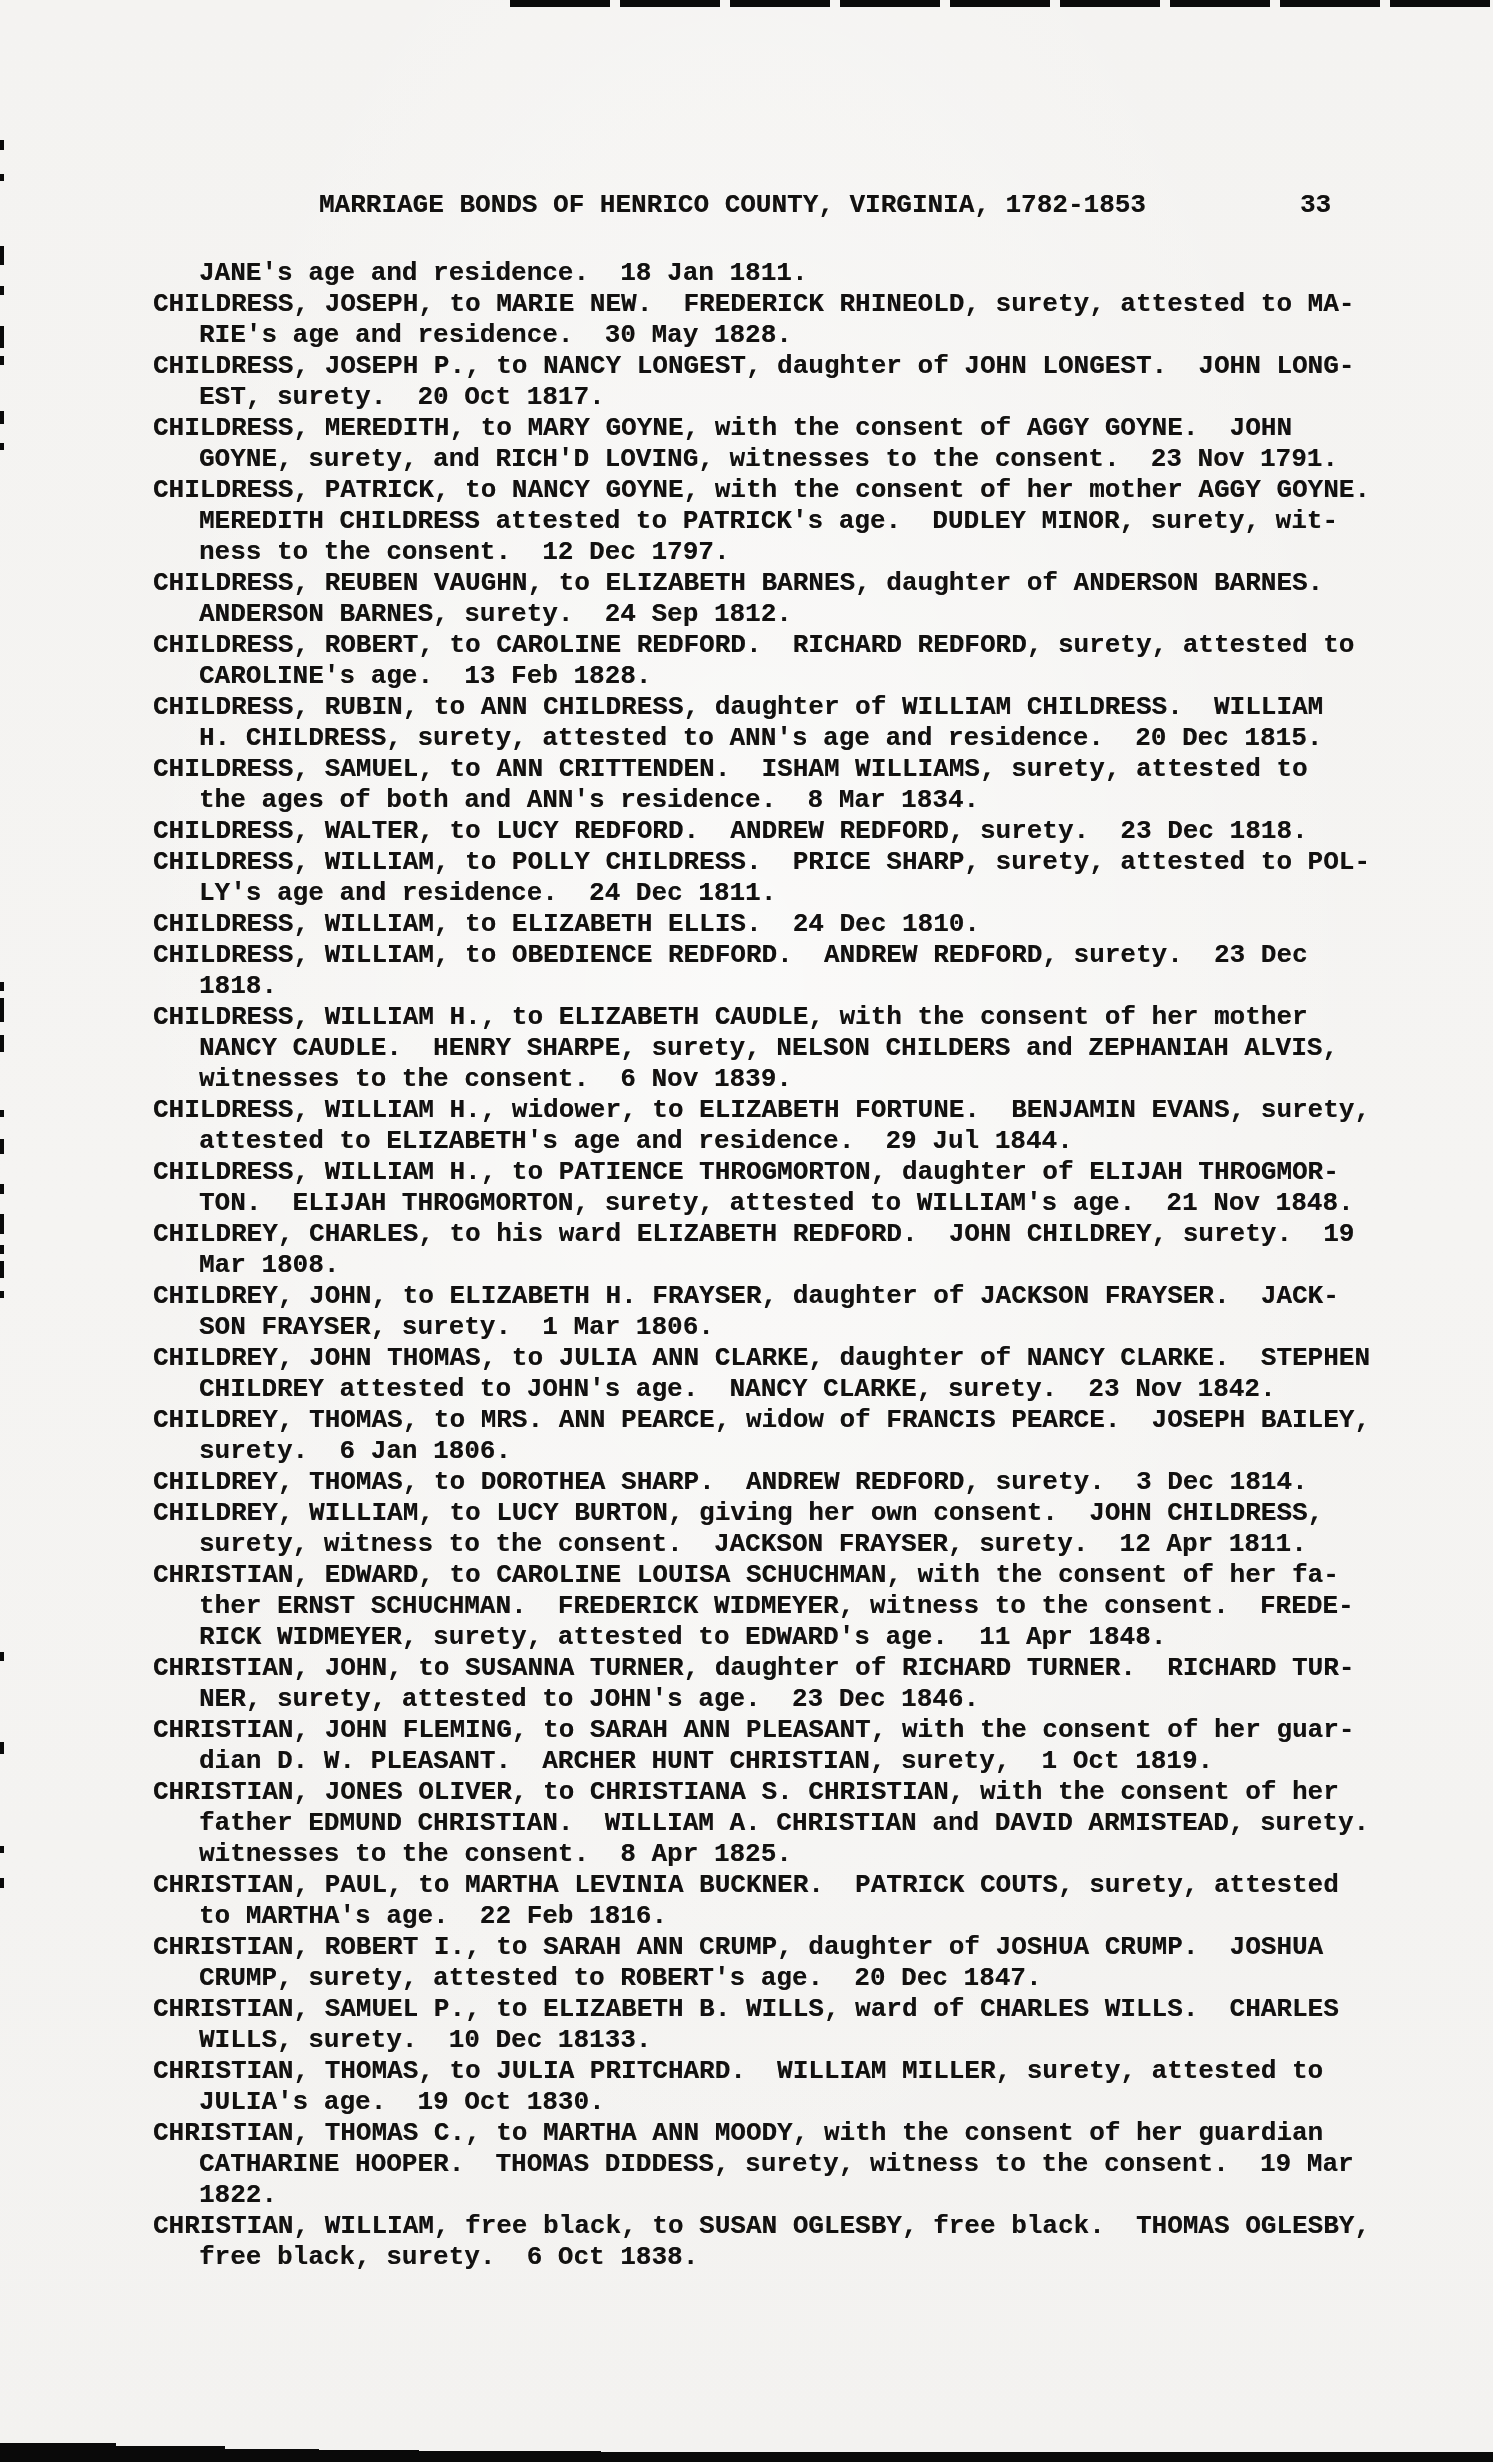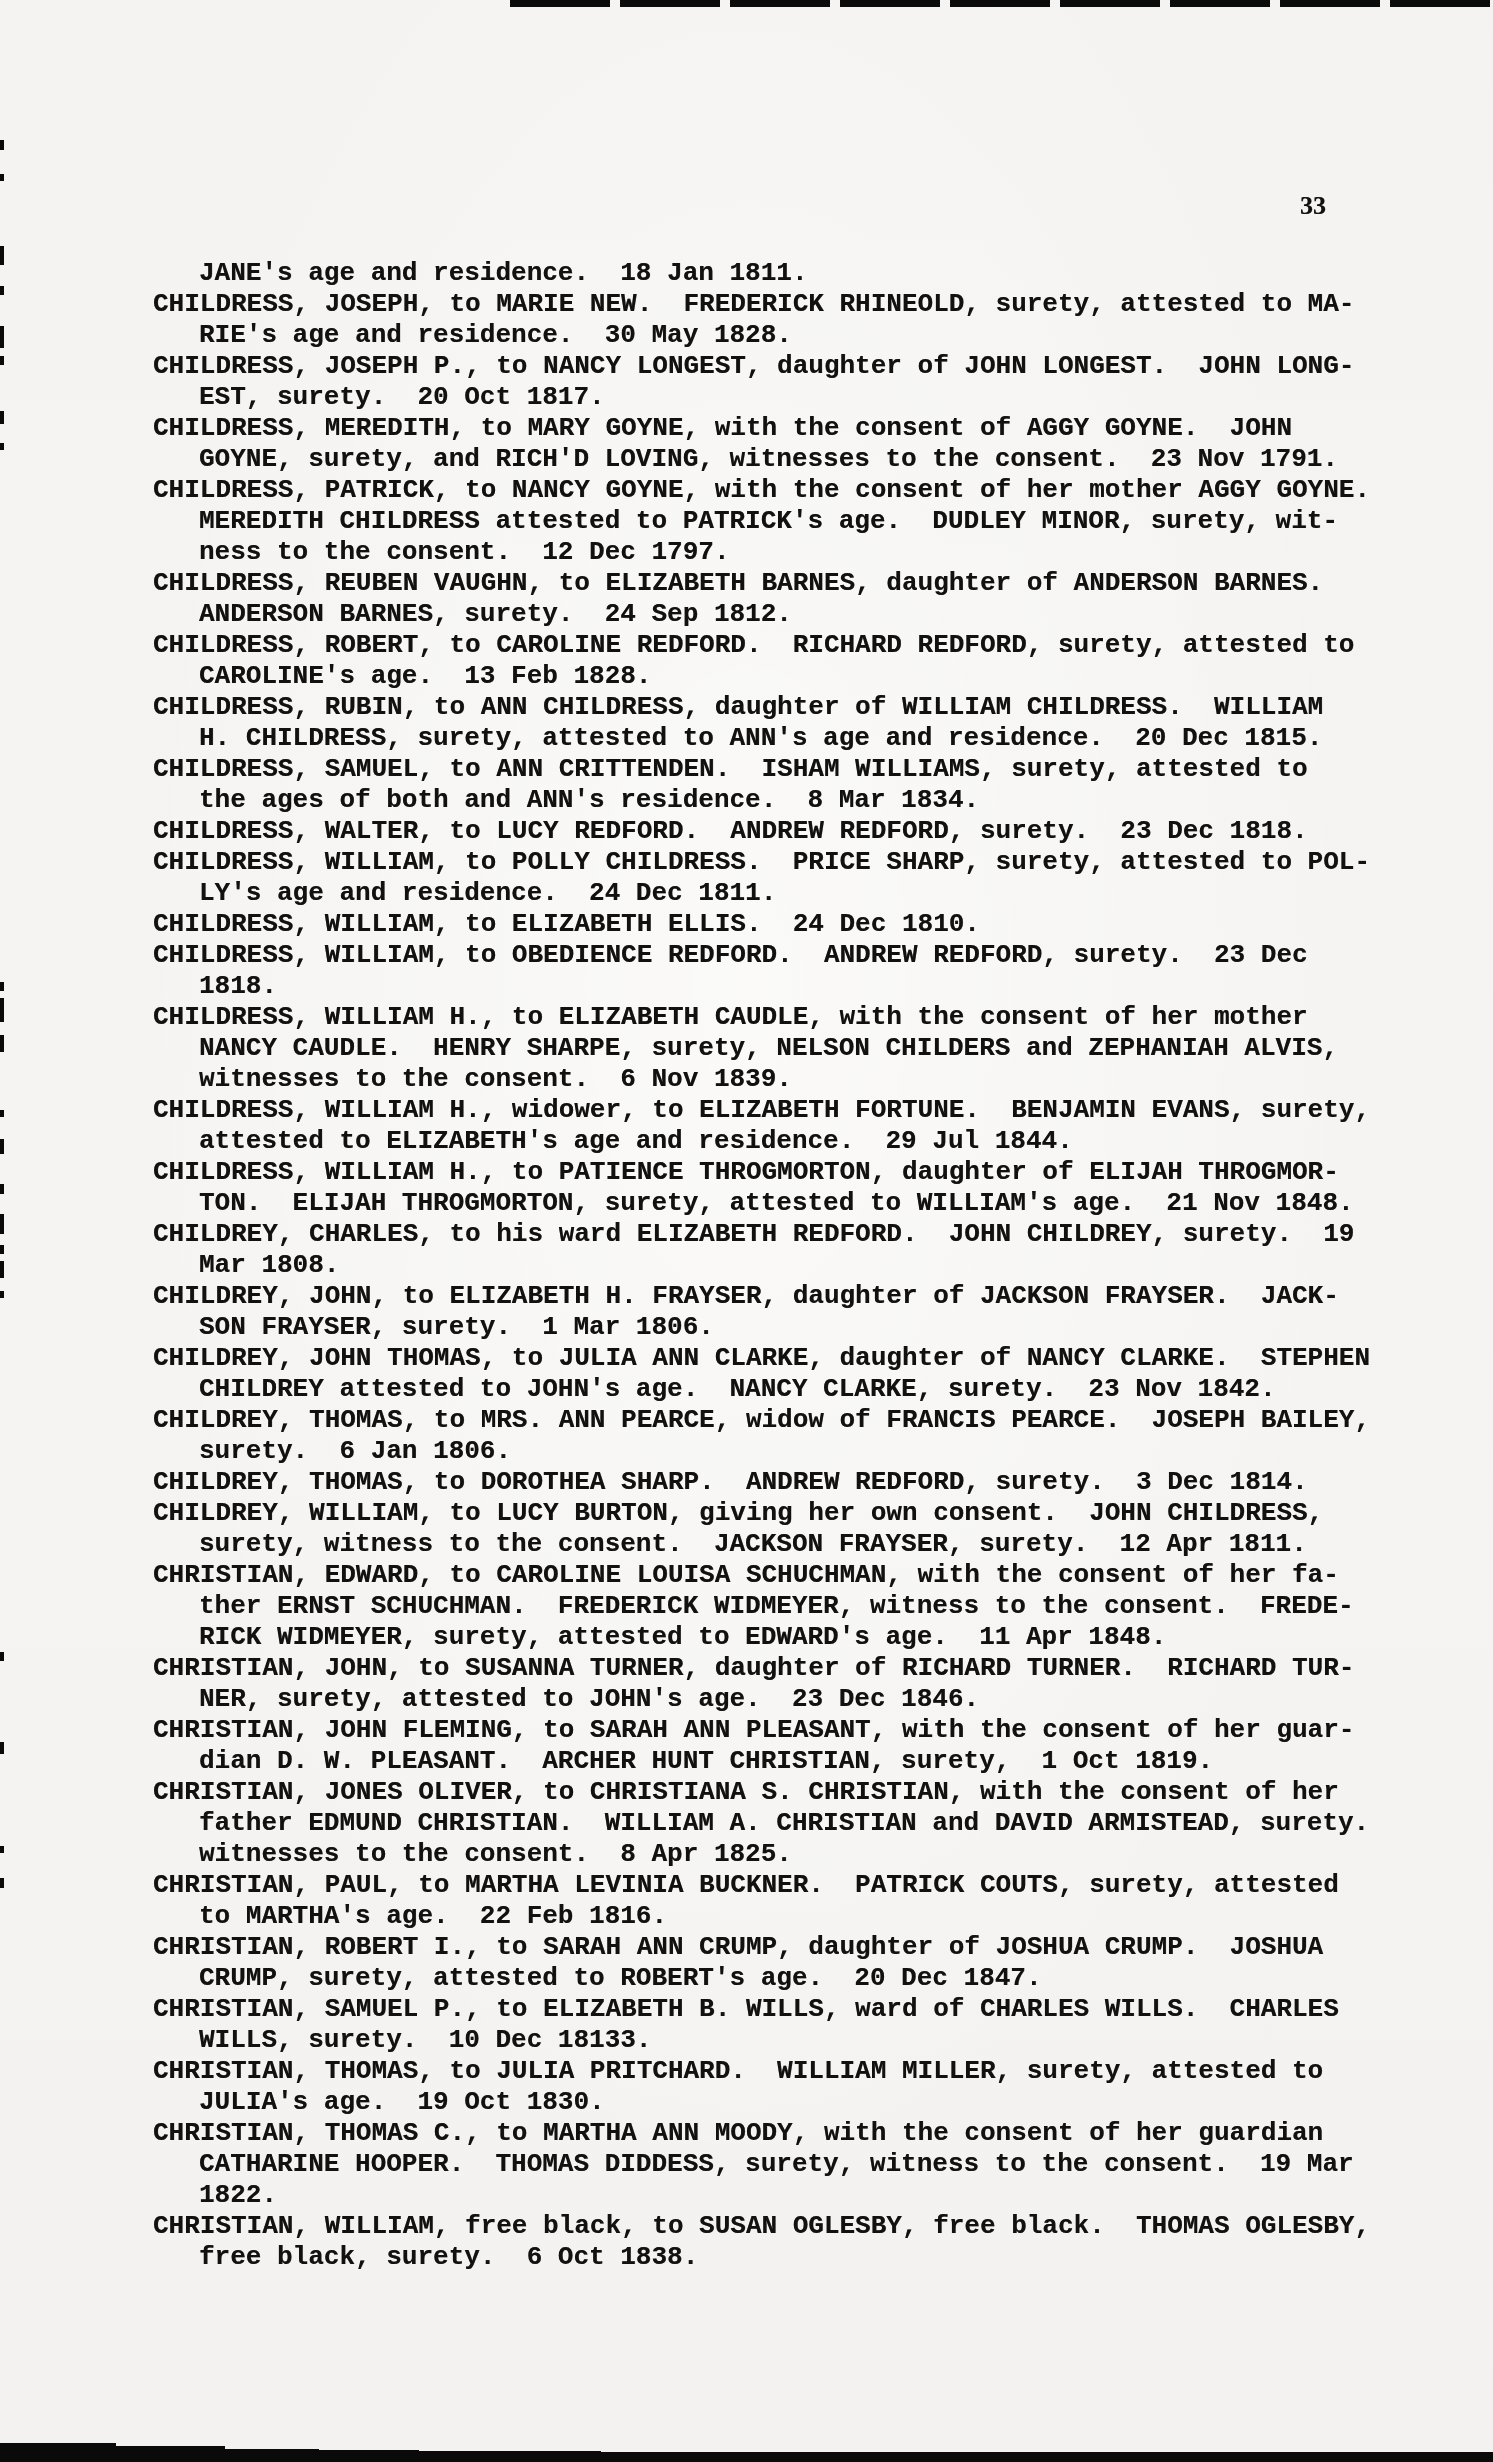--- a/index.html
+++ b/index.html
@@ -40,21 +40,20 @@
   }
   .doc-title {
     position: absolute;
     left: 319px;
     top: 0;
   }
   .page-number {
     position: absolute;
     left: 1300px;
     top: 0;
-    font-family: Liberation Serif, serif;
   }
   .body-text {
     position: absolute;
     left: 153px;
     top: 258px;
     width: 1268px;
   }
   .line { white-space: pre; }
   .line.cont { padding-left: 46px; }
 
@@ -82,20 +81,21 @@
   .edge-mark { left: 0; width: 4.3px; }
 </style>
 </head>
 <body>
 
 <div class="page">
 
   <div class="top-strip"></div>
 
   <div class="header-row typewriter">
+    <span class="doc-title">MARRIAGE BONDS OF HENRICO COUNTY, VIRGINIA, 1782-1853</span>
     <span class="page-number">33</span>
   </div>
 
   <div class="body-text typewriter" id="body-text"><div class="line cont">JANE's age and residence.  18 Jan 1811.</div><div class="line">CHILDRESS, JOSEPH, to MARIE NEW.  FREDERICK RHINEOLD, surety, attested to MA-</div><div class="line cont">RIE's age and residence.  30 May 1828.</div><div class="line">CHILDRESS, JOSEPH P., to NANCY LONGEST, daughter of JOHN LONGEST.  JOHN LONG-</div><div class="line cont">EST, surety.  20 Oct 1817.</div><div class="line">CHILDRESS, MEREDITH, to MARY GOYNE, with the consent of AGGY GOYNE.  JOHN</div><div class="line cont">GOYNE, surety, and RICH'D LOVING, witnesses to the consent.  23 Nov 1791.</div><div class="line">CHILDRESS, PATRICK, to NANCY GOYNE, with the consent of her mother AGGY GOYNE.</div><div class="line cont">MEREDITH CHILDRESS attested to PATRICK's age.  DUDLEY MINOR, surety, wit-</div><div class="line cont">ness to the consent.  12 Dec 1797.</div><div class="line">CHILDRESS, REUBEN VAUGHN, to ELIZABETH BARNES, daughter of ANDERSON BARNES.</div><div class="line cont">ANDERSON BARNES, surety.  24 Sep 1812.</div><div class="line">CHILDRESS, ROBERT, to CAROLINE REDFORD.  RICHARD REDFORD, surety, attested to</div><div class="line cont">CAROLINE's age.  13 Feb 1828.</div><div class="line">CHILDRESS, RUBIN, to ANN CHILDRESS, daughter of WILLIAM CHILDRESS.  WILLIAM</div><div class="line cont">H. CHILDRESS, surety, attested to ANN's age and residence.  20 Dec 1815.</div><div class="line">CHILDRESS, SAMUEL, to ANN CRITTENDEN.  ISHAM WILLIAMS, surety, attested to</div><div class="line cont">the ages of both and ANN's residence.  8 Mar 1834.</div><div class="line">CHILDRESS, WALTER, to LUCY REDFORD.  ANDREW REDFORD, surety.  23 Dec 1818.</div><div class="line">CHILDRESS, WILLIAM, to POLLY CHILDRESS.  PRICE SHARP, surety, attested to POL-</div><div class="line cont">LY's age and residence.  24 Dec 1811.</div><div class="line">CHILDRESS, WILLIAM, to ELIZABETH ELLIS.  24 Dec 1810.</div><div class="line">CHILDRESS, WILLIAM, to OBEDIENCE REDFORD.  ANDREW REDFORD, surety.  23 Dec</div><div class="line cont">1818.</div><div class="line">CHILDRESS, WILLIAM H., to ELIZABETH CAUDLE, with the consent of her mother</div><div class="line cont">NANCY CAUDLE.  HENRY SHARPE, surety, NELSON CHILDERS and ZEPHANIAH ALVIS,</div><div class="line cont">witnesses to the consent.  6 Nov 1839.</div><div class="line">CHILDRESS, WILLIAM H., widower, to ELIZABETH FORTUNE.  BENJAMIN EVANS, surety,</div><div class="line cont">attested to ELIZABETH's age and residence.  29 Jul 1844.</div><div class="line">CHILDRESS, WILLIAM H., to PATIENCE THROGMORTON, daughter of ELIJAH THROGMOR-</div><div class="line cont">TON.  ELIJAH THROGMORTON, surety, attested to WILLIAM's age.  21 Nov 1848.</div><div class="line">CHILDREY, CHARLES, to his ward ELIZABETH REDFORD.  JOHN CHILDREY, surety.  19</div><div class="line cont">Mar 1808.</div><div class="line">CHILDREY, JOHN, to ELIZABETH H. FRAYSER, daughter of JACKSON FRAYSER.  JACK-</div><div class="line cont">SON FRAYSER, surety.  1 Mar 1806.</div><div class="line">CHILDREY, JOHN THOMAS, to JULIA ANN CLARKE, daughter of NANCY CLARKE.  STEPHEN</div><div class="line cont">CHILDREY attested to JOHN's age.  NANCY CLARKE, surety.  23 Nov 1842.</div><div class="line">CHILDREY, THOMAS, to MRS. ANN PEARCE, widow of FRANCIS PEARCE.  JOSEPH BAILEY,</div><div class="line cont">surety.  6 Jan 1806.</div><div class="line">CHILDREY, THOMAS, to DOROTHEA SHARP.  ANDREW REDFORD, surety.  3 Dec 1814.</div><div class="line">CHILDREY, WILLIAM, to LUCY BURTON, giving her own consent.  JOHN CHILDRESS,</div><div class="line cont">surety, witness to the consent.  JACKSON FRAYSER, surety.  12 Apr 1811.</div><div class="line">CHRISTIAN, EDWARD, to CAROLINE LOUISA SCHUCHMAN, with the consent of her fa-</div><div class="line cont">ther ERNST SCHUCHMAN.  FREDERICK WIDMEYER, witness to the consent.  FREDE-</div><div class="line cont">RICK WIDMEYER, surety, attested to EDWARD's age.  11 Apr 1848.</div><div class="line">CHRISTIAN, JOHN, to SUSANNA TURNER, daughter of RICHARD TURNER.  RICHARD TUR-</div><div class="line cont">NER, surety, attested to JOHN's age.  23 Dec 1846.</div><div class="line">CHRISTIAN, JOHN FLEMING, to SARAH ANN PLEASANT, with the consent of her guar-</div><div class="line cont">dian D. W. PLEASANT.  ARCHER HUNT CHRISTIAN, surety,  1 Oct 1819.</div><div class="line">CHRISTIAN, JONES OLIVER, to CHRISTIANA S. CHRISTIAN, with the consent of her</div><div class="line cont">father EDMUND CHRISTIAN.  WILLIAM A. CHRISTIAN and DAVID ARMISTEAD, surety.</div><div class="line cont">witnesses to the consent.  8 Apr 1825.</div><div class="line">CHRISTIAN, PAUL, to MARTHA LEVINIA BUCKNER.  PATRICK COUTS, surety, attested</div><div class="line cont">to MARTHA's age.  22 Feb 1816.</div><div class="line">CHRISTIAN, ROBERT I., to SARAH ANN CRUMP, daughter of JOSHUA CRUMP.  JOSHUA</div><div class="line cont">CRUMP, surety, attested to ROBERT's age.  20 Dec 1847.</div><div class="line">CHRISTIAN, SAMUEL P., to ELIZABETH B. WILLS, ward of CHARLES WILLS.  CHARLES</div><div class="line cont">WILLS, surety.  10 Dec 18133.</div><div class="line">CHRISTIAN, THOMAS, to JULIA PRITCHARD.  WILLIAM MILLER, surety, attested to</div><div class="line cont">JULIA's age.  19 Oct 1830.</div><div class="line">CHRISTIAN, THOMAS C., to MARTHA ANN MOODY, with the consent of her guardian</div><div class="line cont">CATHARINE HOOPER.  THOMAS DIDDESS, surety, witness to the consent.  19 Mar</div><div class="line cont">1822.</div><div class="line">CHRISTIAN, WILLIAM, free black, to SUSAN OGLESBY, free black.  THOMAS OGLESBY,</div><div class="line cont">free black, surety.  6 Oct 1838.</div></div>
 
   <div class="edge-mark" style="top:140px;height:10px"></div>
   <div class="edge-mark" style="top:174px;height:7.2px"></div>
   <div class="edge-mark" style="top:246px;height:19px"></div>
   <div class="edge-mark" style="top:286px;height:8.7px"></div>
   <div class="edge-mark" style="top:326px;height:22px"></div>

